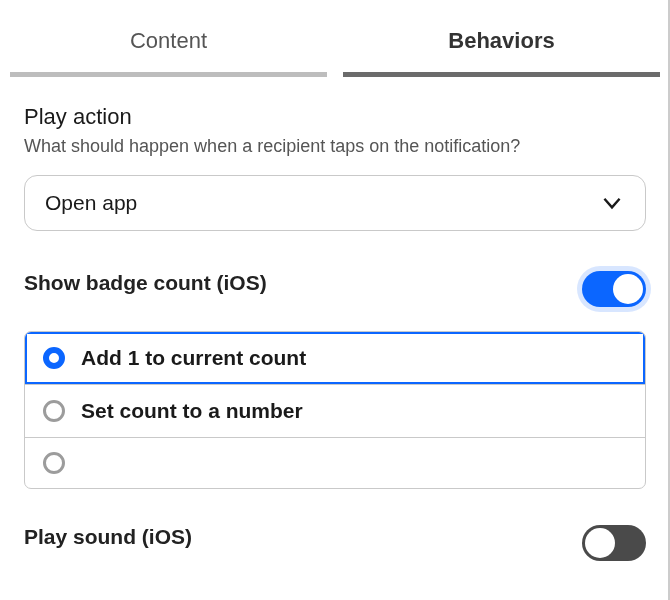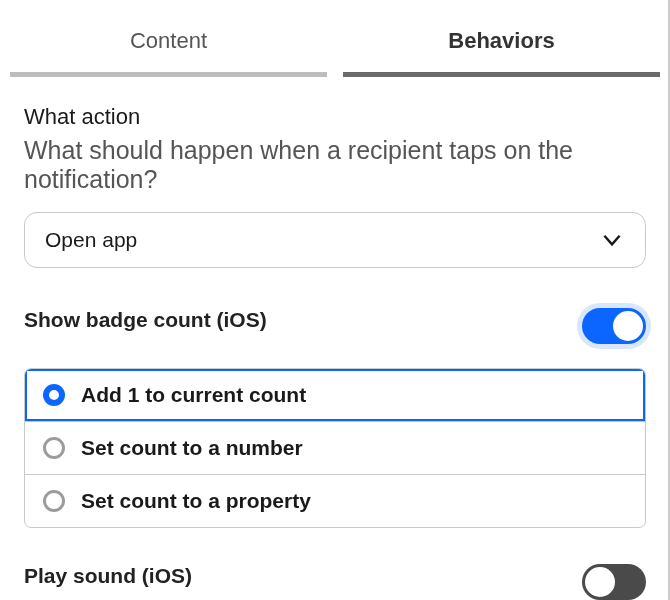--- a/index.html
+++ b/index.html
@@ -36,21 +36,21 @@
       position: absolute;
       left: 0; right: 0; bottom: -1px;
       height: 5px;
       background: #bdbdbd;
     }
     .tab.active { color: #333; font-weight: 600; }
     .tab.active .tab-underline { background: #6b6b6b; }
 
     .section { padding: 28px 24px 0 24px; }
     .sec-title { font-size: 22px; font-weight: 500; color: #1a1a1a; }
-    .sec-sub   { font-size: 25px; color: #555; margin-top: 6px; }
+    .sec-sub   { font-size: 18px; color: #555; margin-top: 6px; }
 
     .select-wrap {
       margin-top: 18px;
       border: 1.5px solid #c9c9c9;
       border-radius: 13px;
       height: 56px;
       display: flex;
       align-items: center;
       padding: 0 20px;
       cursor: pointer;
@@ -130,21 +130,21 @@
       <span>Content</span>
       <div class="tab-underline"></div>
     </div>
     <div class="tab active">
       <span>Behaviors</span>
       <div class="tab-underline"></div>
     </div>
   </div>
 
   <div class="section">
-    <div class="sec-title">What action</div>
+    <div class="sec-title">Play action</div>
     <div class="sec-sub">What should happen when a recipient taps on the notification?</div>
     <div class="select-wrap">
       <span class="select-value">Open app</span>
       <span class="chevron">
         <svg viewBox="0 0 24 24">
             <polyline points="5 8 12 16 19 8"></polyline>
           </svg>
       </span>
     </div>
   </div>
@@ -160,21 +160,20 @@
     <div class="radio-item">
       <span class="radio"></span>
       <span>Add 1 to current count</span>
     </div>
     <div class="radio-item">
       <span class="radio"></span>
       <span>Set count to a number</span>
     </div>
     <div class="radio-item">
       <span class="radio"></span>
-      <span>Set count to a property</span>
     </div>
   </div>
 
   <div class="toggle-row" style="margin-top:36px;gap:44px;">
     <div class="toggle-label">Play sound (iOS)</div>
     <div class="toggle off">
       <div class="knob"></div>
     </div>
   </div>
 

